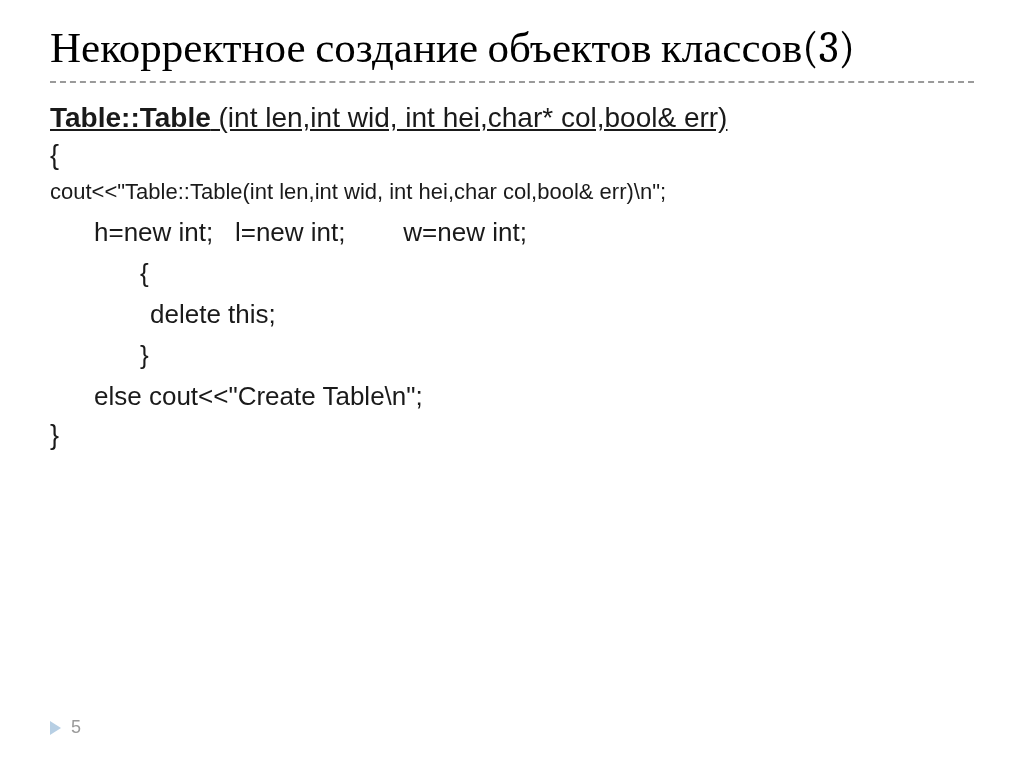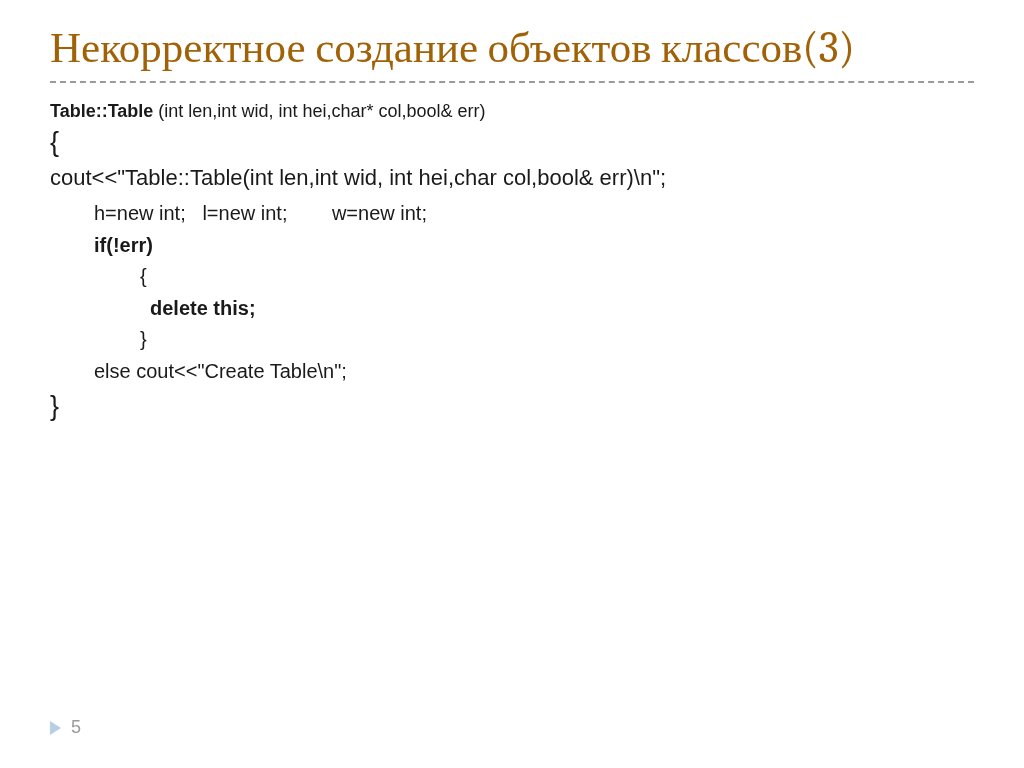--- a/index.html
+++ b/index.html
@@ -17,50 +17,51 @@
     box-sizing: border-box;
     padding: 24px 50px 0 50px;
     font-family: "Segoe UI", "Arial", sans-serif;
     color: #1a1a1a;
   }
   .heading {
     font-family: "Cambria", "Georgia", "Times New Roman", serif;
     font-weight: 400;
     font-size: 43px;
     line-height: 1.15;
-    color: #a16207;
+    color: #000000;
     margin: 0 0 8px 0;
   }
   .rule {
     border-top: 2px dashed #9a9a9a;
     margin: 0 0 16px 0;
   }
   .sig {
     font-family: "Segoe UI", "Arial", sans-serif;
-    font-size: 18px;
+    font-size: 28px;
     line-height: 1.35;
+    text-decoration: underline;
   }
   .sig .b { font-weight: 700; }
   .brace {
     font-size: 27px;
     line-height: 1.35;
   }
   .code-small {
     font-size: 22px;
     line-height: 1.45;
     margin-top: 2px;
   }
   .code-body {
-    font-size: 20px;
+    font-size: 26px;
     line-height: 1.58;
     margin-top: 4px;
   }
   .ind1 { padding-left: 44px; }
   .ind2 { padding-left: 90px; }
-  .ind3 { padding-left: 100px; font-weight: bold; }
+  .ind3 { padding-left: 100px; }
   .b { font-weight: 700; }
   .seg { white-space: pre; }
   .footer {
     position: absolute;
     left: 50px;
     bottom: 30px;
     display: flex;
     align-items: center;
     gap: 10px;
   }
@@ -89,21 +90,20 @@
   </div>
 
   <div class="brace">{</div>
 
   <div class="code-small">cout&lt;&lt;"Table::Table(int len,int wid, int hei,char col,bool&amp; err)\n";</div>
 
   <div class="code-body">
     <div class="ind1">
       <span class="seg">h=new int;</span><span class="seg">   </span><span class="seg">l=new int;</span><span class="seg">        </span><span class="seg">w=new int;</span>
     </div>
-    <div class="ind1 b">if(!err)</div>
     <div class="ind2">{</div>
     <div class="ind3">delete this;</div>
     <div class="ind2">}</div>
     <div class="ind1">else cout&lt;&lt;"Create Table\n";</div>
   </div>
 
   <div class="brace">}</div>
 
   <div class="footer">
     <div class="tri-icon"></div>

